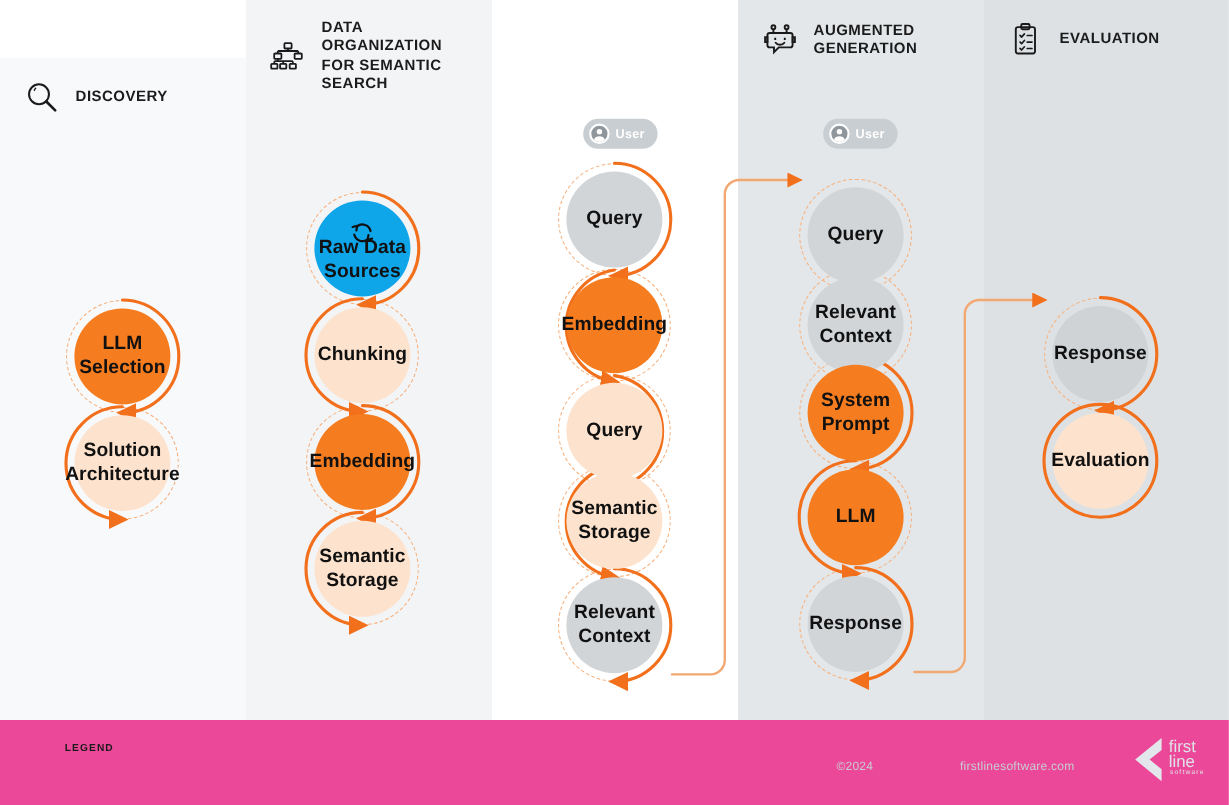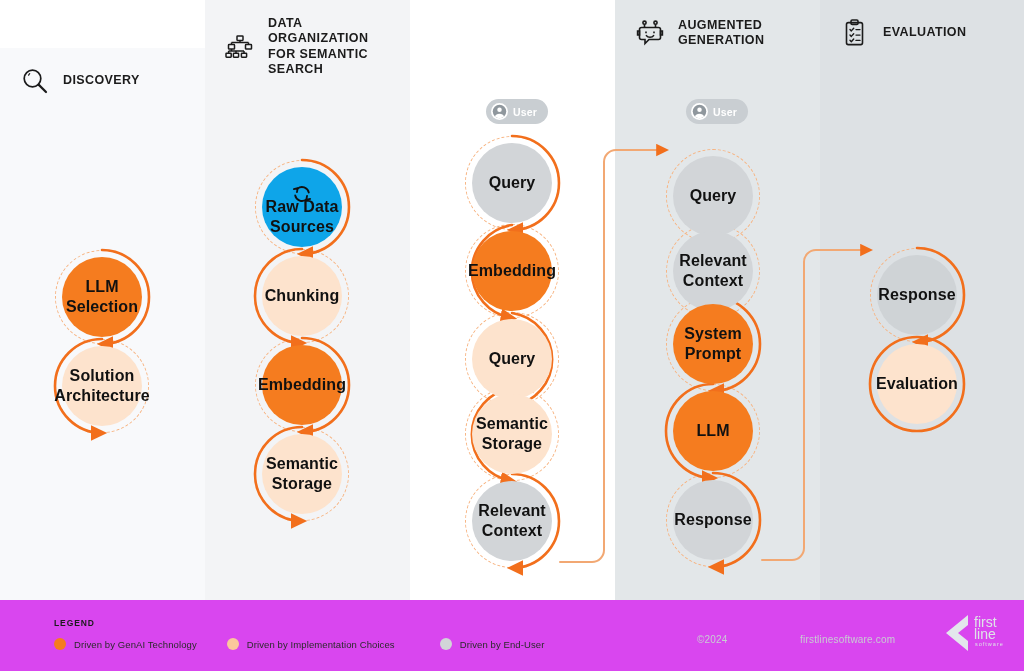--- a/index.html
+++ b/index.html
@@ -57,21 +57,21 @@
   .node.white  { background:#0ea5e9; }
   .node.greyd  { background:#cfd3d6; }
   .node .ico { position:absolute; top:16px; left:50%; transform:translateX(-50%); }
   .node.hasicon .lbl { margin-top: 19px; }
 
   .ring-dash { position:absolute; border-radius:50%; border:1.2px dashed #f7b482; z-index:1; }
 
   svg.arcs { position:absolute; left:0; top:0; width:1024px; height:671px; z-index:2; pointer-events:none; }
 
   
-  #footer { position:absolute; left:0; top:600px; width:1024px; height:71px; background:#d946ef; }
+  #footer { position:absolute; left:0; top:600px; width:1024px; height:71px; background:#ec4899; }
   #legend { position:absolute; left:54px; top:18px; }
   #legend .ltitle { font-size:8.5px; font-weight:700; letter-spacing:.9px; color:#1b1b1b; }
   #legend .lrow { display:flex; align-items:center; margin-top:10px; gap:0; }
   #legend .litem { display:flex; align-items:center; gap:8px; }
   #legend .dot { width:12px; height:12px; border-radius:50%; flex:0 0 auto; }
   #legend .ltext { font-size:9.5px; color:#2a2a2a; letter-spacing:.1px; }
   #legend .sp1 { width:30px; } #legend .sp2 { width:45px; }
 
   #copyright { position:absolute; left:697px; top:634px; font-size:10px; color:#c8ccd2; letter-spacing:.2px; }
   #site { position:absolute; left:800px; top:634px; font-size:10px; color:#c8ccd2; letter-spacing:.2px; }
@@ -314,36 +314,20 @@
     <span class="lbl">Response</span>
     </div>
 
   <div class="node peach" style="left:877px;top:344px;width:80px;height:80px;">
     <span class="lbl">Evaluation</span>
     </div>
 
   <div id="footer">
     <div id="legend">
       <div class="ltitle">LEGEND</div>
-      <div class="lrow">
-        <span class="litem">
-          <span class="dot" style="background:#f57c1f"></span>
-          <span class="ltext">Driven by GenAI Technology</span>
-        </span>
-        <span class="sp1"></span>
-        <span class="litem">
-          <span class="dot" style="background:#fbc89c"></span>
-          <span class="ltext">Driven by Implementation Choices</span>
-        </span>
-        <span class="sp2"></span>
-        <span class="litem">
-          <span class="dot" style="background:#d2d5d8"></span>
-          <span class="ltext">Driven by End-User</span>
-        </span>
-      </div>
     </div>
   </div>
 
   <div id="copyright">©2024</div>
   <div id="site">firstlinesoftware.com</div>
 
   <div id="logo">
     <svg width="34" height="42" viewBox="0 0 34 42">
       <path d="M26 3 L4 21 L26 39 L26 29 L16 21 L26 13 Z" fill="#e3e7ec"></path>
     </svg>

